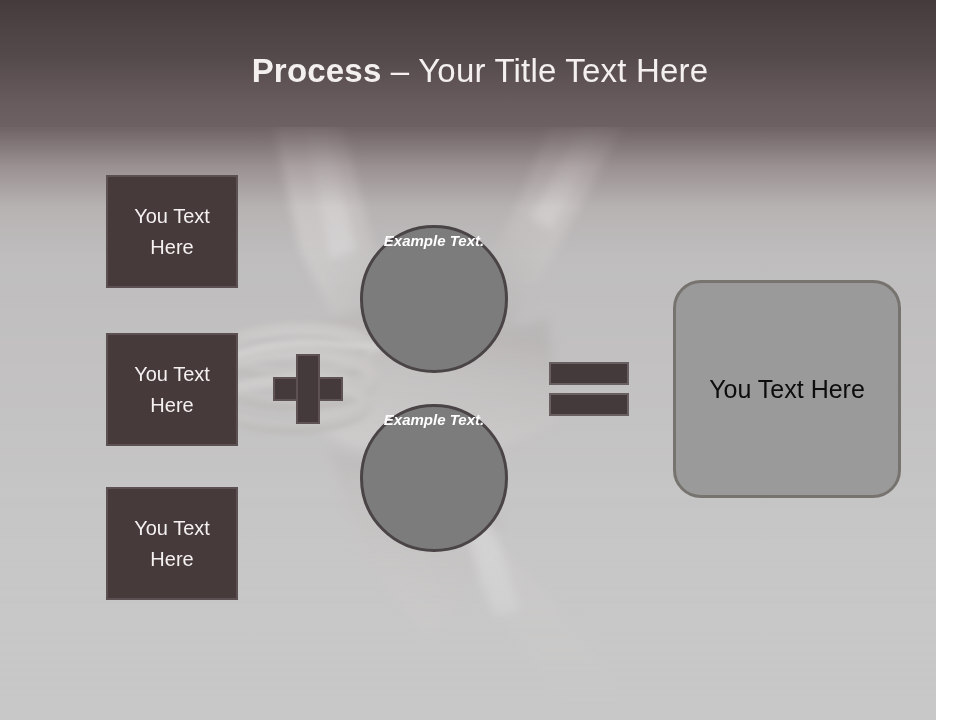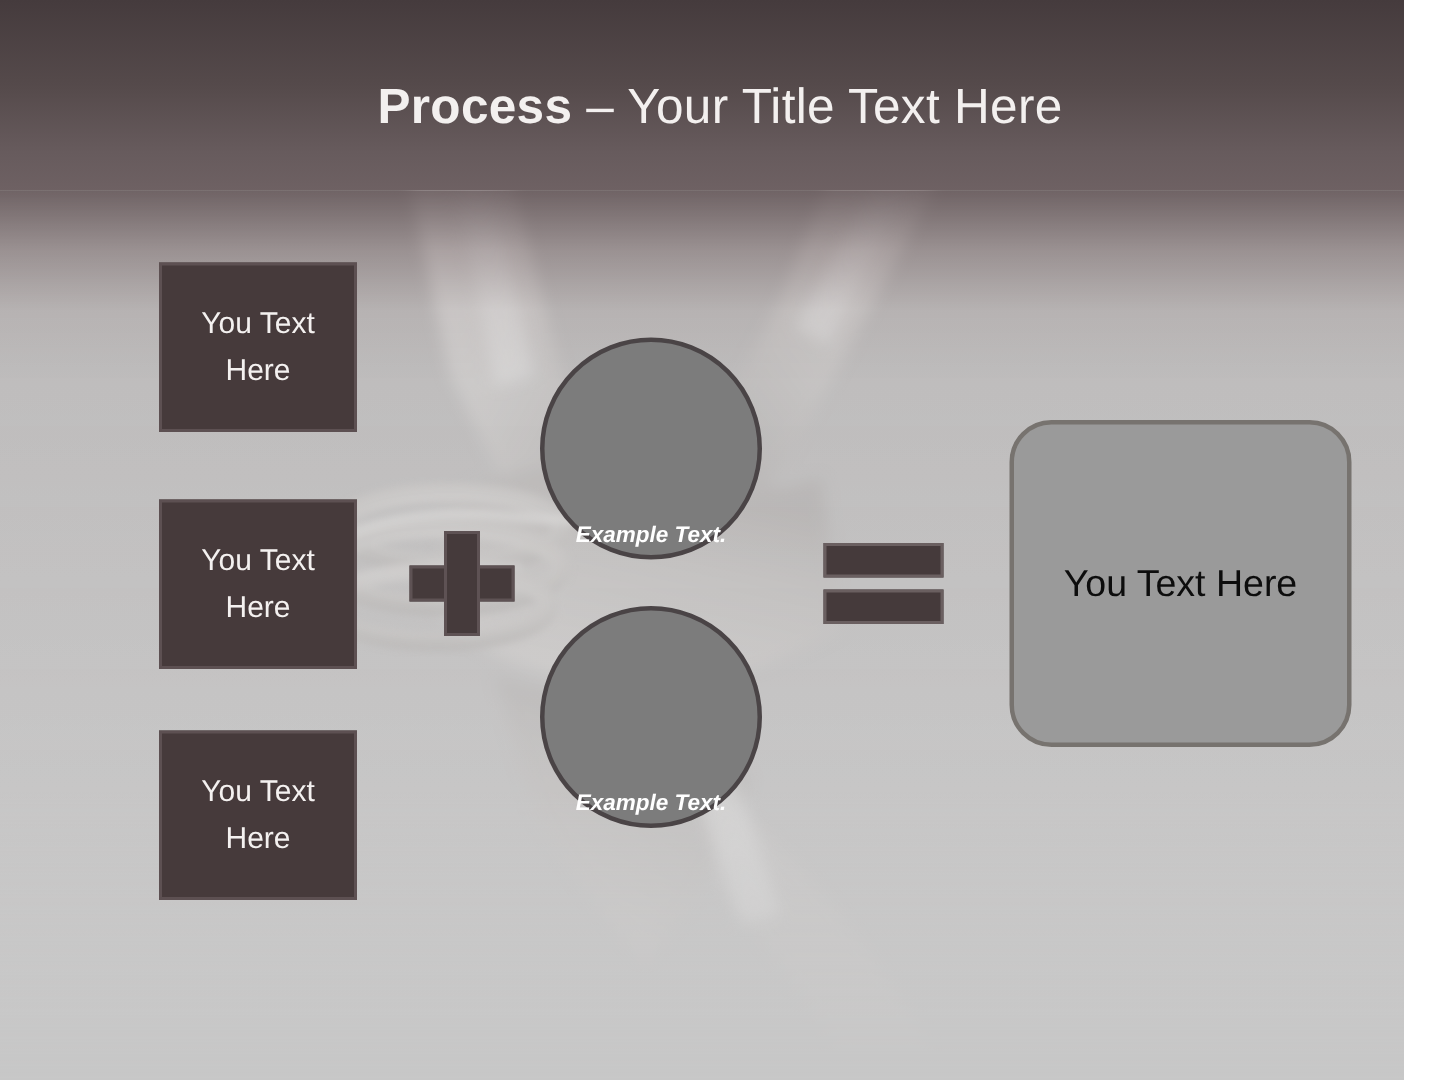--- a/index.html
+++ b/index.html
@@ -109,21 +109,21 @@
   
   .proc-circle {
     position: absolute;
     width: 148px;
     height: 148px;
     border-radius: 50%;
     background: #7c7c7c;
     border: 3px solid #4a4446;
     box-sizing: border-box;
     display: flex;
-    align-items: flex-end;
+    align-items: flex-start;
     justify-content: center;
     text-align: center;
     color: #ffffff;
     font-size: 15px;
     font-weight: bold;
     font-style: italic;
     line-height: 26px;
   }
   .proc-circle-1 { left: 360px; top: 225px; }
   .proc-circle-2 { left: 360px; top: 404px; }

